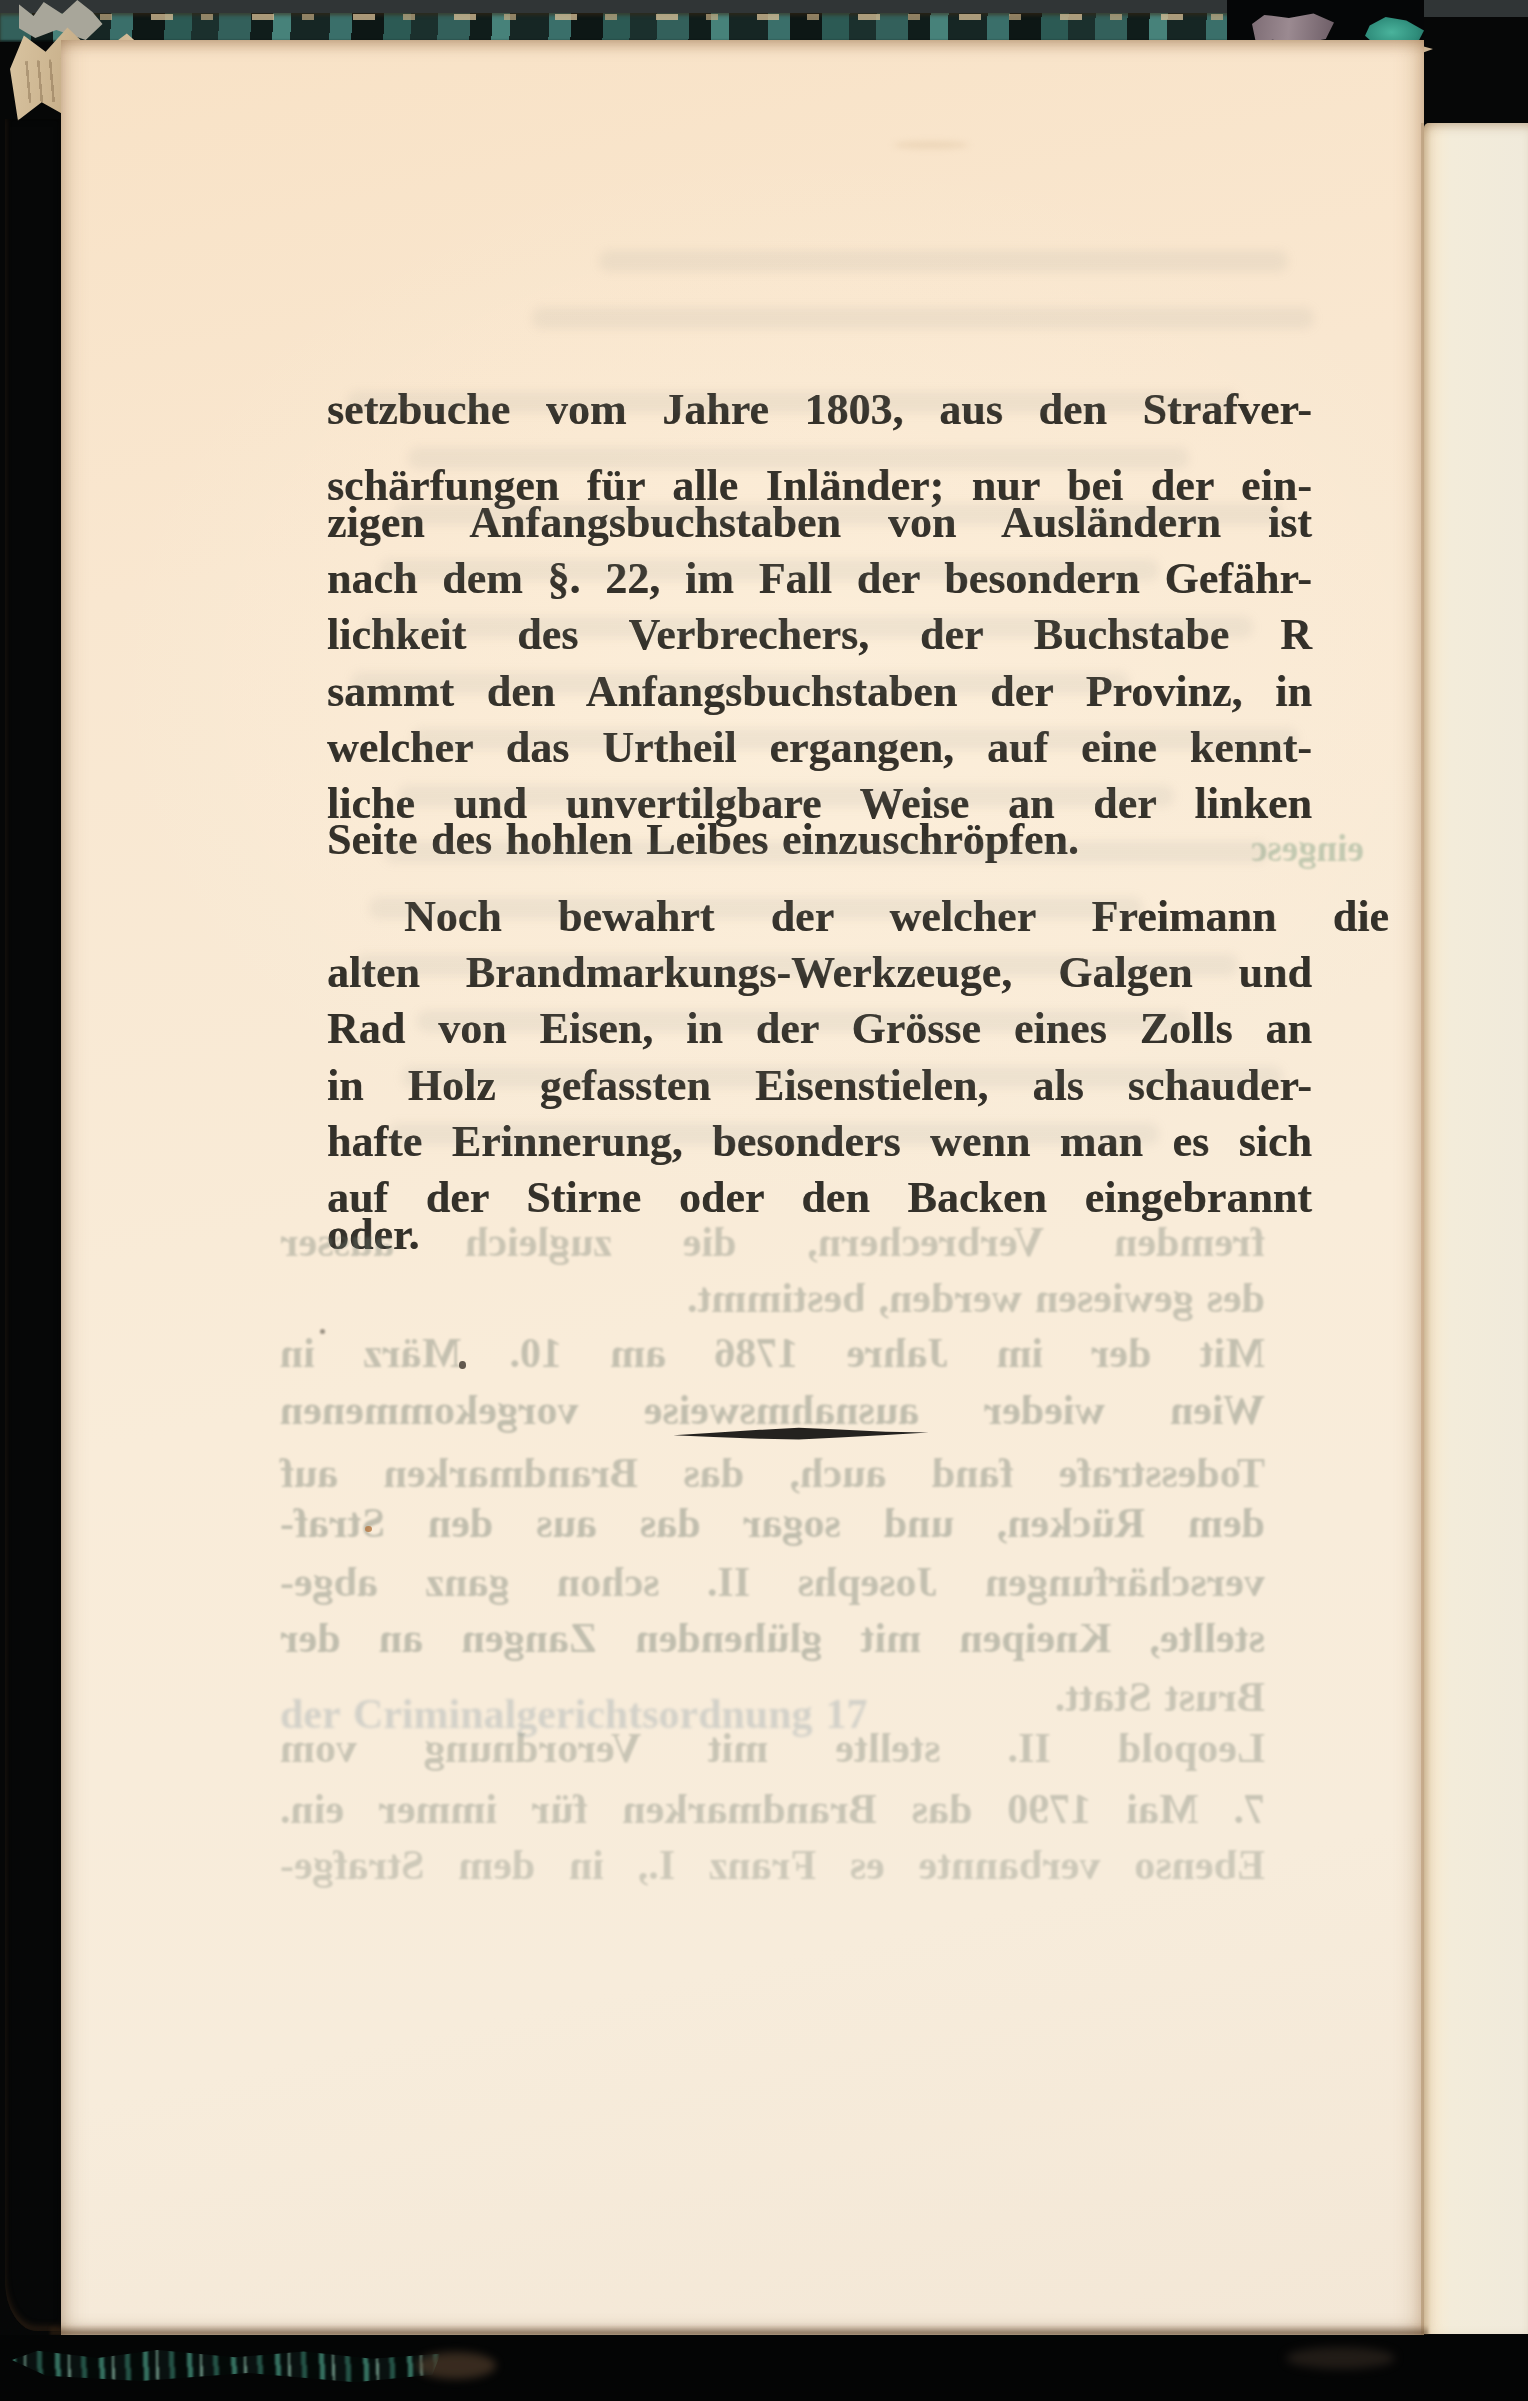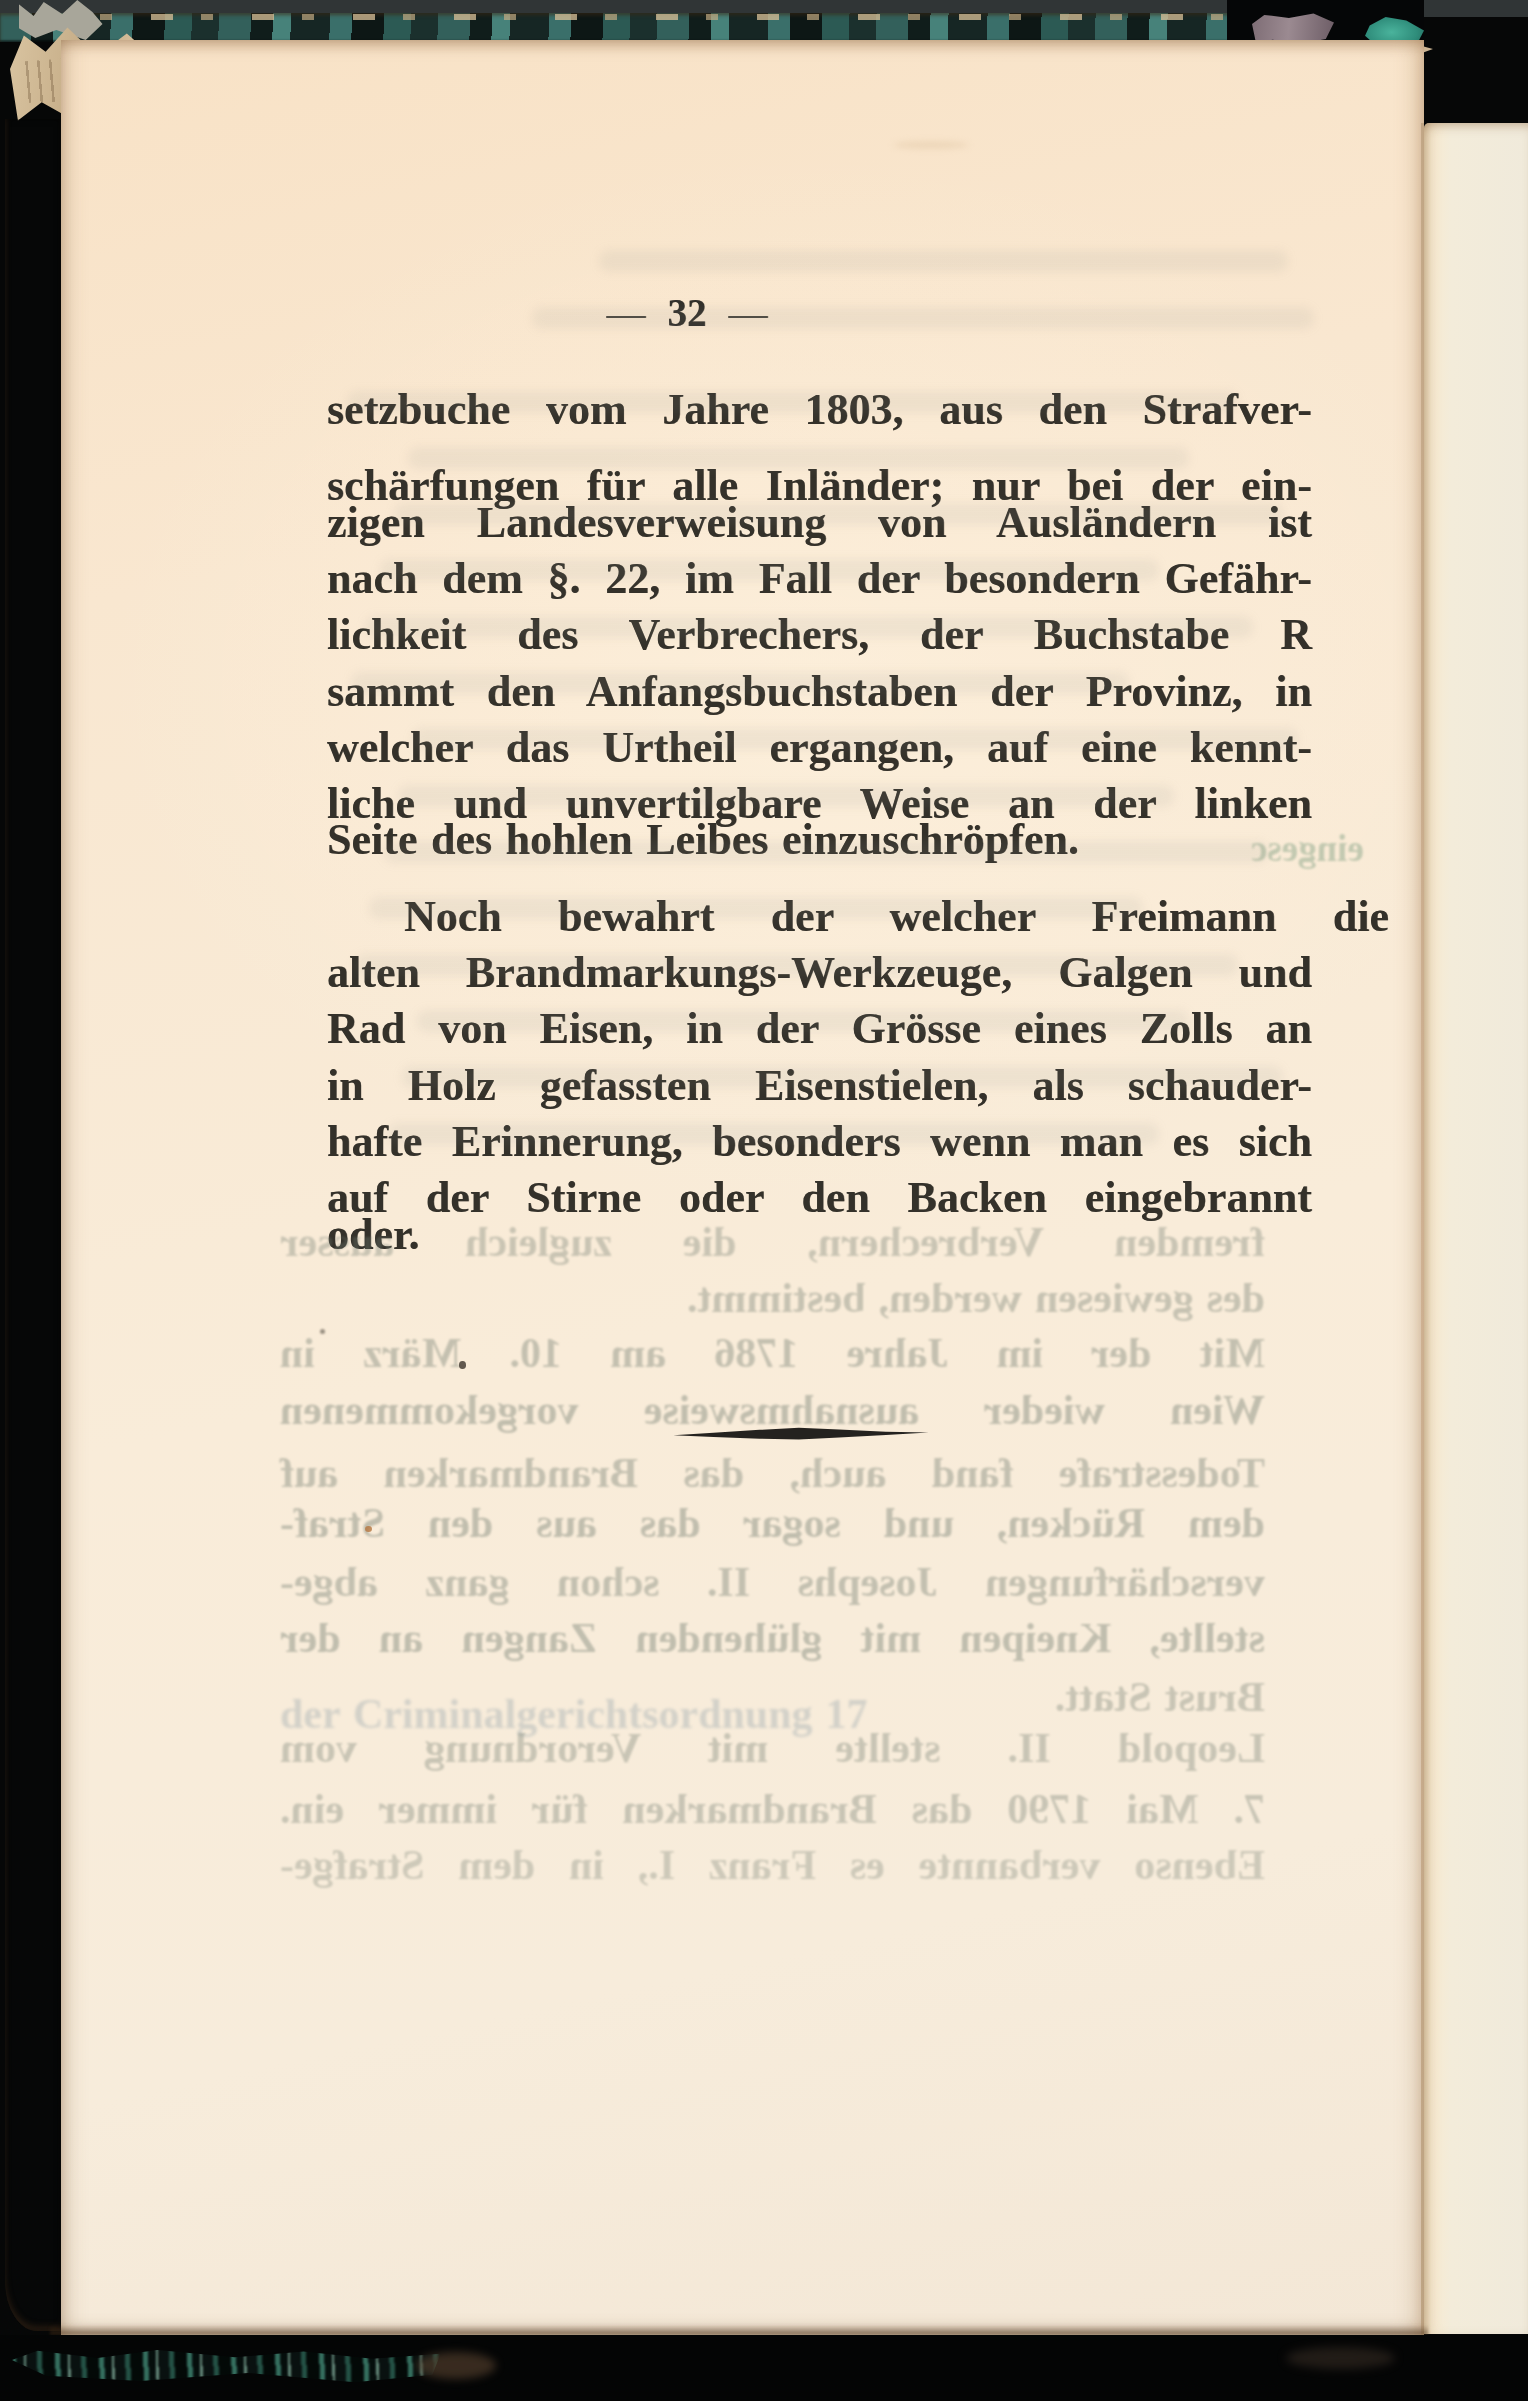--- a/index.html
+++ b/index.html
@@ -151,28 +151,25 @@
 <div id="gray-tuft" class="torn-piece"></div>
 <div id="headband-left" class="torn-piece"></div>
 <div id="headband-streaks" class="torn-piece"></div>
 <div id="purple-fragment" class="torn-piece"></div>
 <div id="teal-chip" class="torn-piece"></div>
 <div id="teal-crumb" class="torn-piece"></div>
 
 <div id="fore-edge"></div>
 
 <div id="main-page">
-  <div id="page-number-line">
-    <span class="dash">—</span><span>32</span><span class="dash">—</span>
-  </div>
 
   <div id="text-lines">
       <div class="main-line just" style="top: 322px;">setzbuche vom Jahre 1803, aus den Strafver-</div>
       <div class="main-line just" style="top: 398px;">schärfungen für alle Inländer; nur bei der ein-</div>
-      <div class="main-line just" style="top: 435px;">zigen Landesverweisung von Ausländern ist</div>
+      <div class="main-line just" style="top: 435px;">zigen Anfangsbuchstaben von Ausländern ist</div>
       <div class="main-line just" style="top: 491px;">nach dem §. 22, im Fall der besondern Gefähr-</div>
       <div class="main-line just" style="top: 547px;">lichkeit des Verbrechers, der Buchstabe R</div>
       <div class="main-line just" style="top: 604px;">sammt den Anfangsbuchstaben der Provinz, in</div>
       <div class="main-line just" style="top: 660px;">welcher das Urtheil ergangen, auf eine kennt-</div>
       <div class="main-line just" style="top: 716px;">liche und unvertilgbare Weise an der linken</div>
       <div class="main-line" style="top: 772px;">Seite des hohlen Leibes einzuschröpfen.</div>
       <div class="main-line just" style="top: 829px; padding-left: 77px;">Noch bewahrt der welcher Freimann die</div>
       <div class="main-line just" style="top: 885px;">alten Brandmarkungs-Werkzeuge, Galgen und</div>
       <div class="main-line just" style="top: 941px;">Rad von Eisen, in der Grösse eines Zolls an</div>
       <div class="main-line just" style="top: 998px;">in Holz gefassten Eisenstielen, als schauder-</div>

